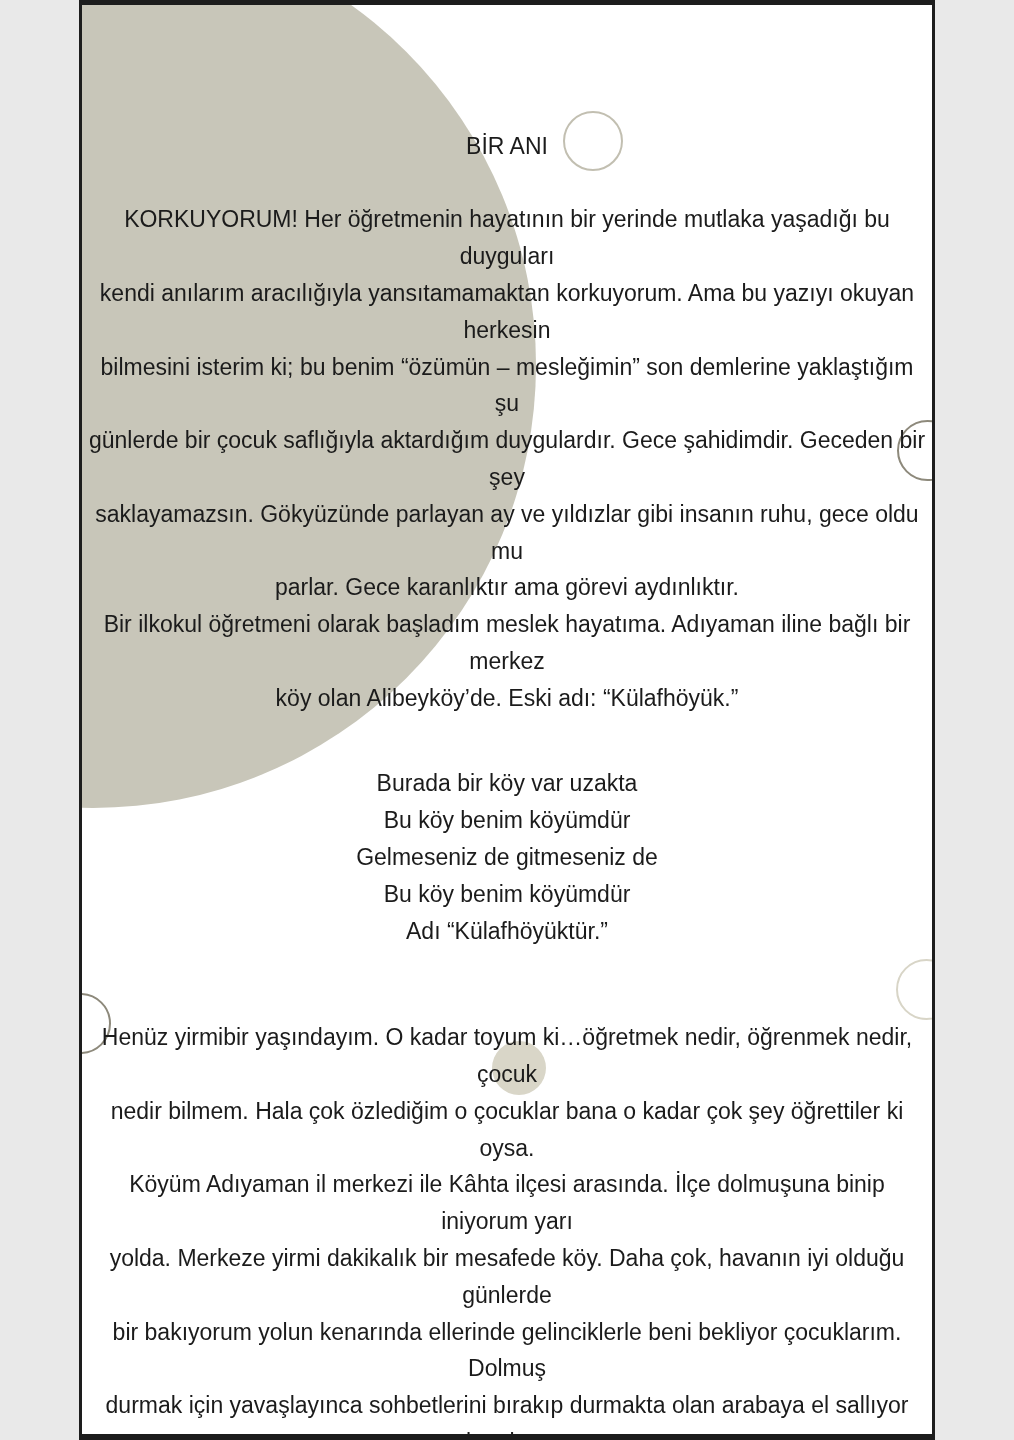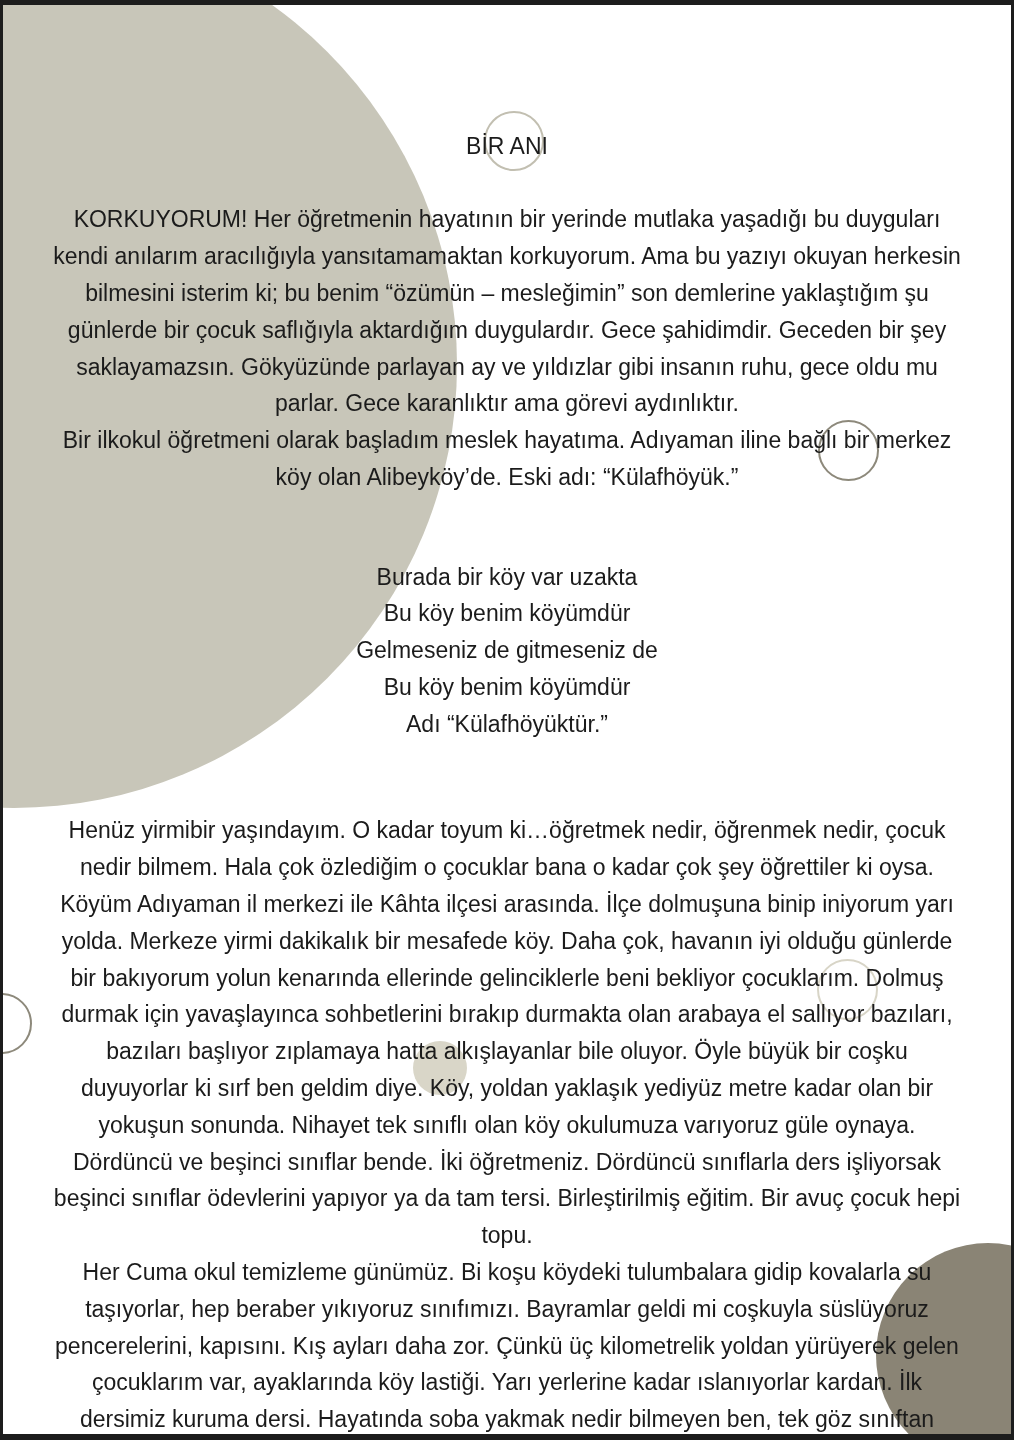--- a/index.html
+++ b/index.html
@@ -9,21 +9,21 @@
     --beige:#c8c6b9;
     --beige-light:#d9d6c8;
     --olive:#8a8475;
     --ring-dark:#8d897b;
     --ring-light:#c2bfb1;
     --ring-faint:#d8d5c7;
   }
   html,body{margin:0;padding:0;background:#e9e9e9;}
   .page{
     position:relative;
-    width:1014px;height:1440px;
+    width:856px;height:1440px;
     box-sizing:border-box;
     margin:0 auto;
     background:var(--bg);
     border:3px solid var(--border);
     border-top-width:5px;
     border-bottom-width:6px;
     overflow:hidden;
     font-family:"Liberation Sans", sans-serif;
   }
   .shape{position:absolute;border-radius:50%;}
@@ -37,21 +37,21 @@
   .dark-circle{left:873px;top:1238px;width:224px;height:224px;background:var(--olive);}
   .content{
     position:absolute;
     left:4px;right:4px;top:86px;
     text-align:center;
     color:var(--text);
     font-size:23px;
     line-height:36.8px;
     white-space:pre-line;
   }
-  .poem{margin-top:26px;}
+  .poem{margin-top:12px;}
   .para2{margin-top:33px;}
 </style>
 </head>
 <body>
 
 <div class="page">
 
   <div class="shape big-circle"></div>
   <div class="shape ring ring-top"></div>
   <div class="shape ring ring-right"></div>

